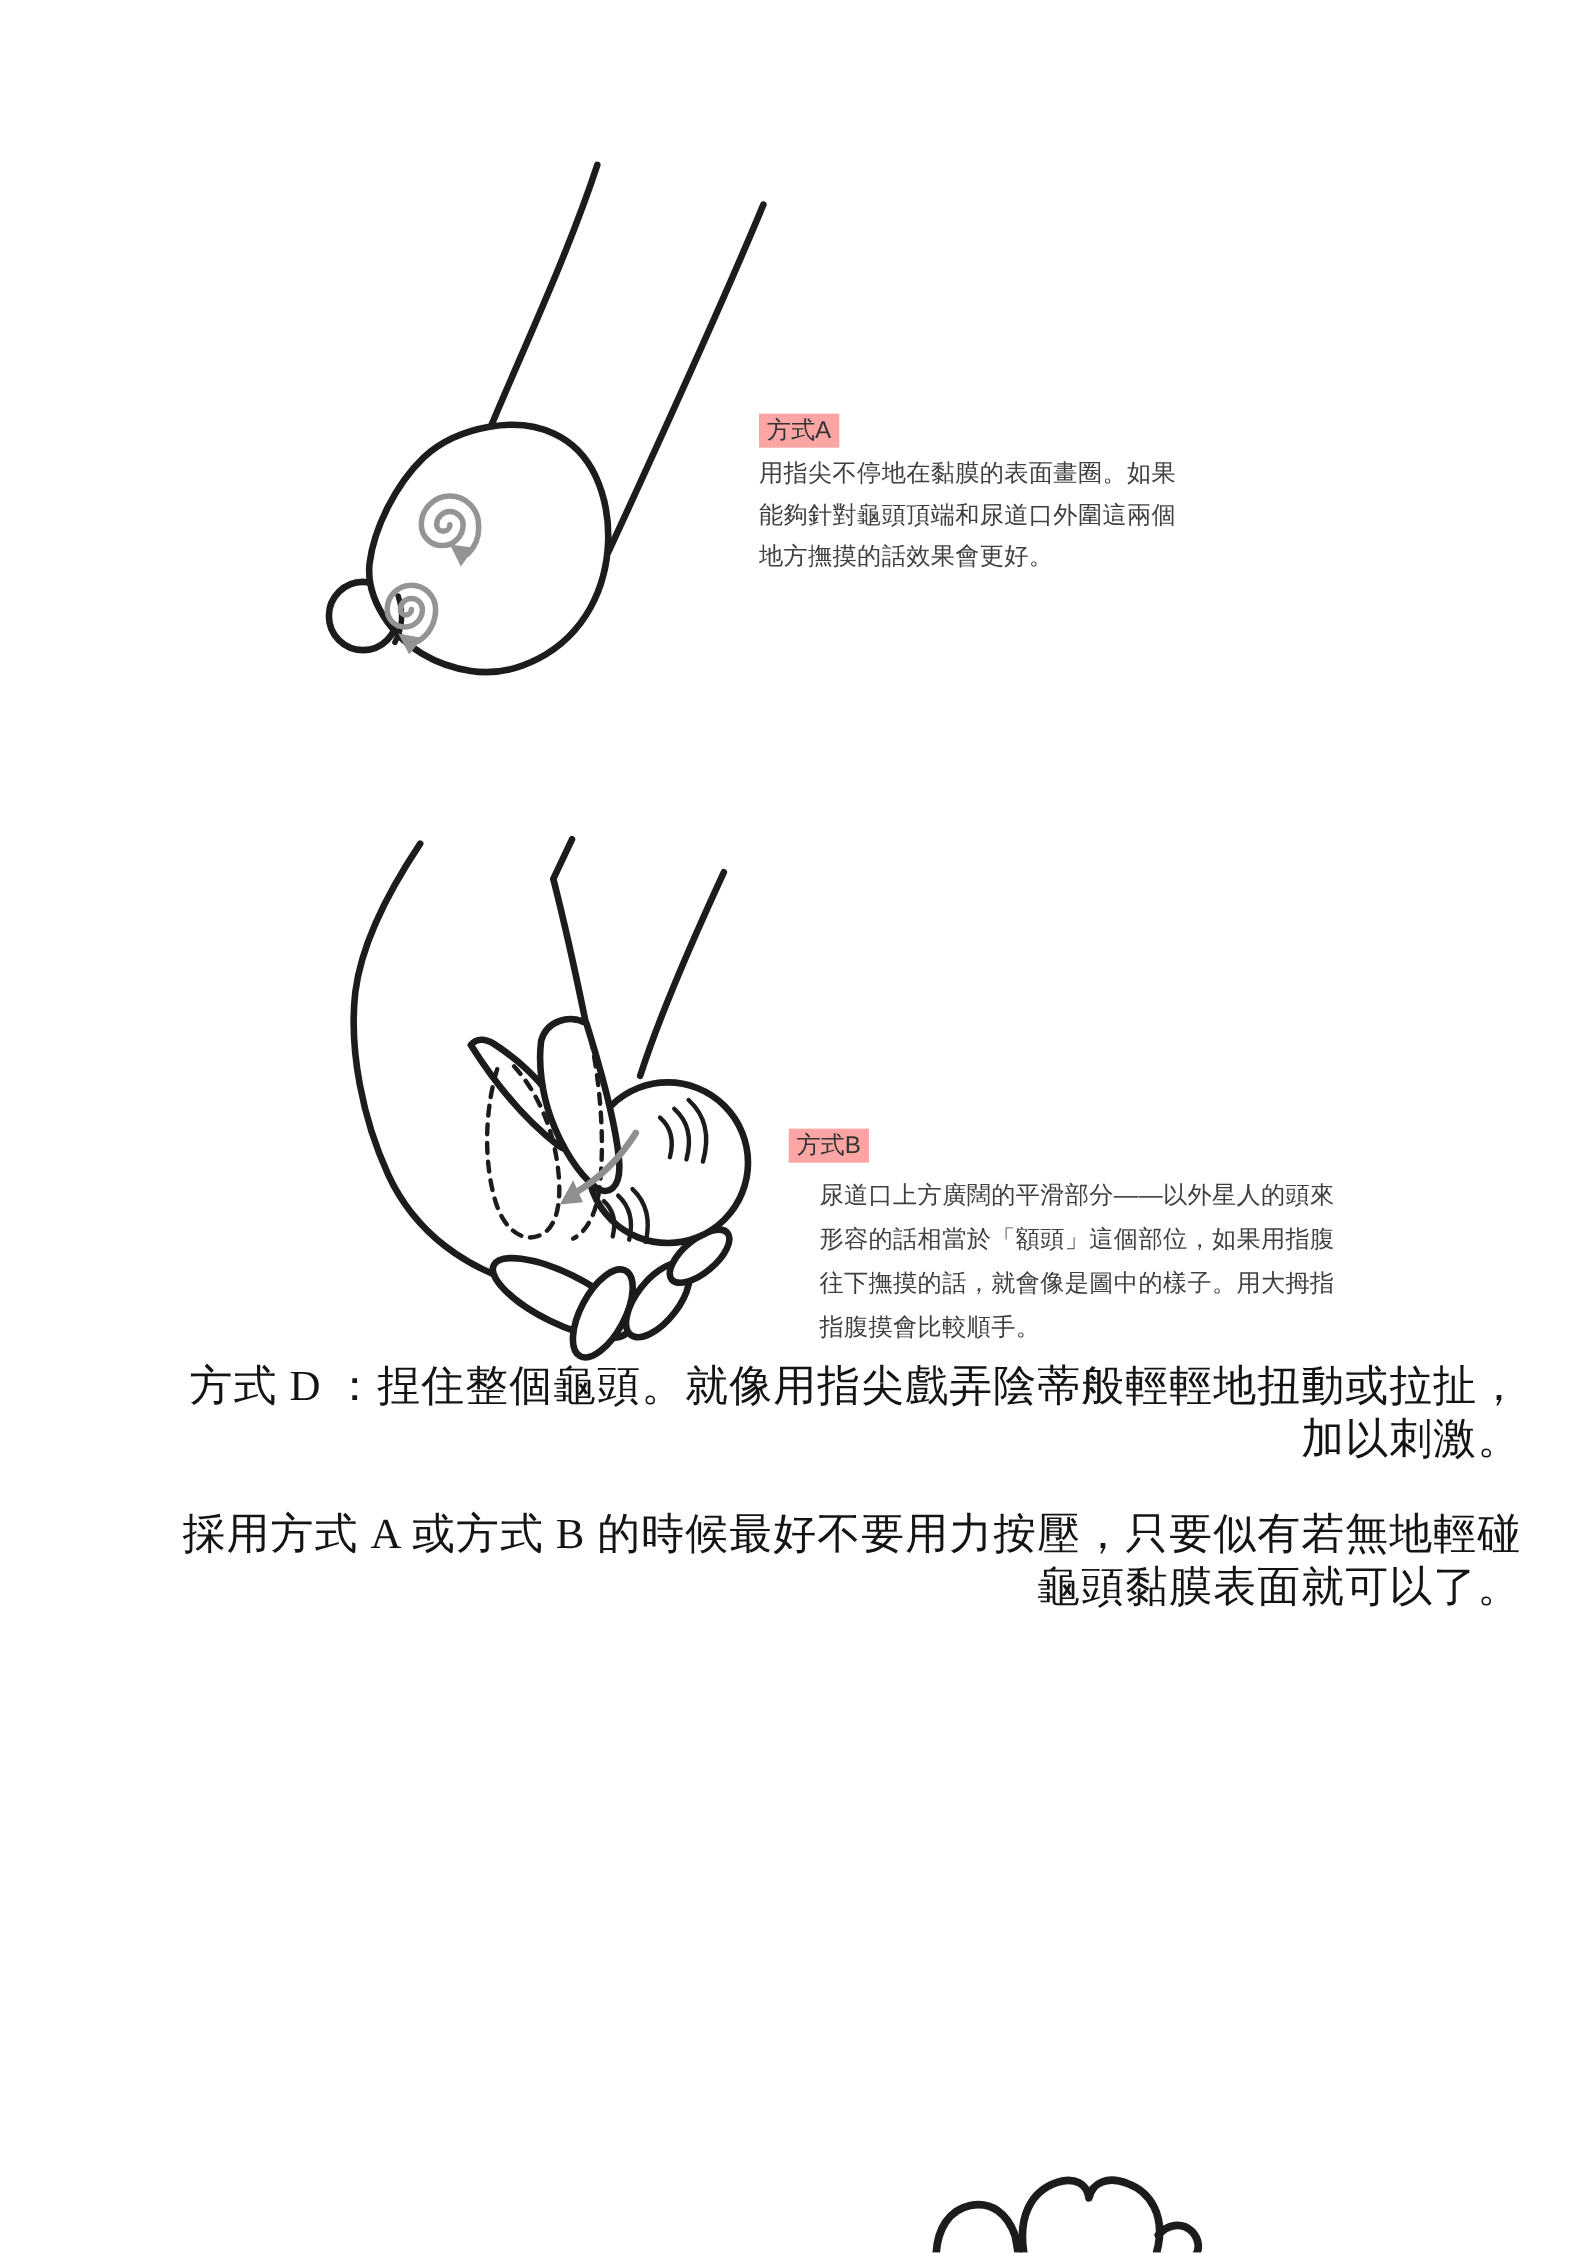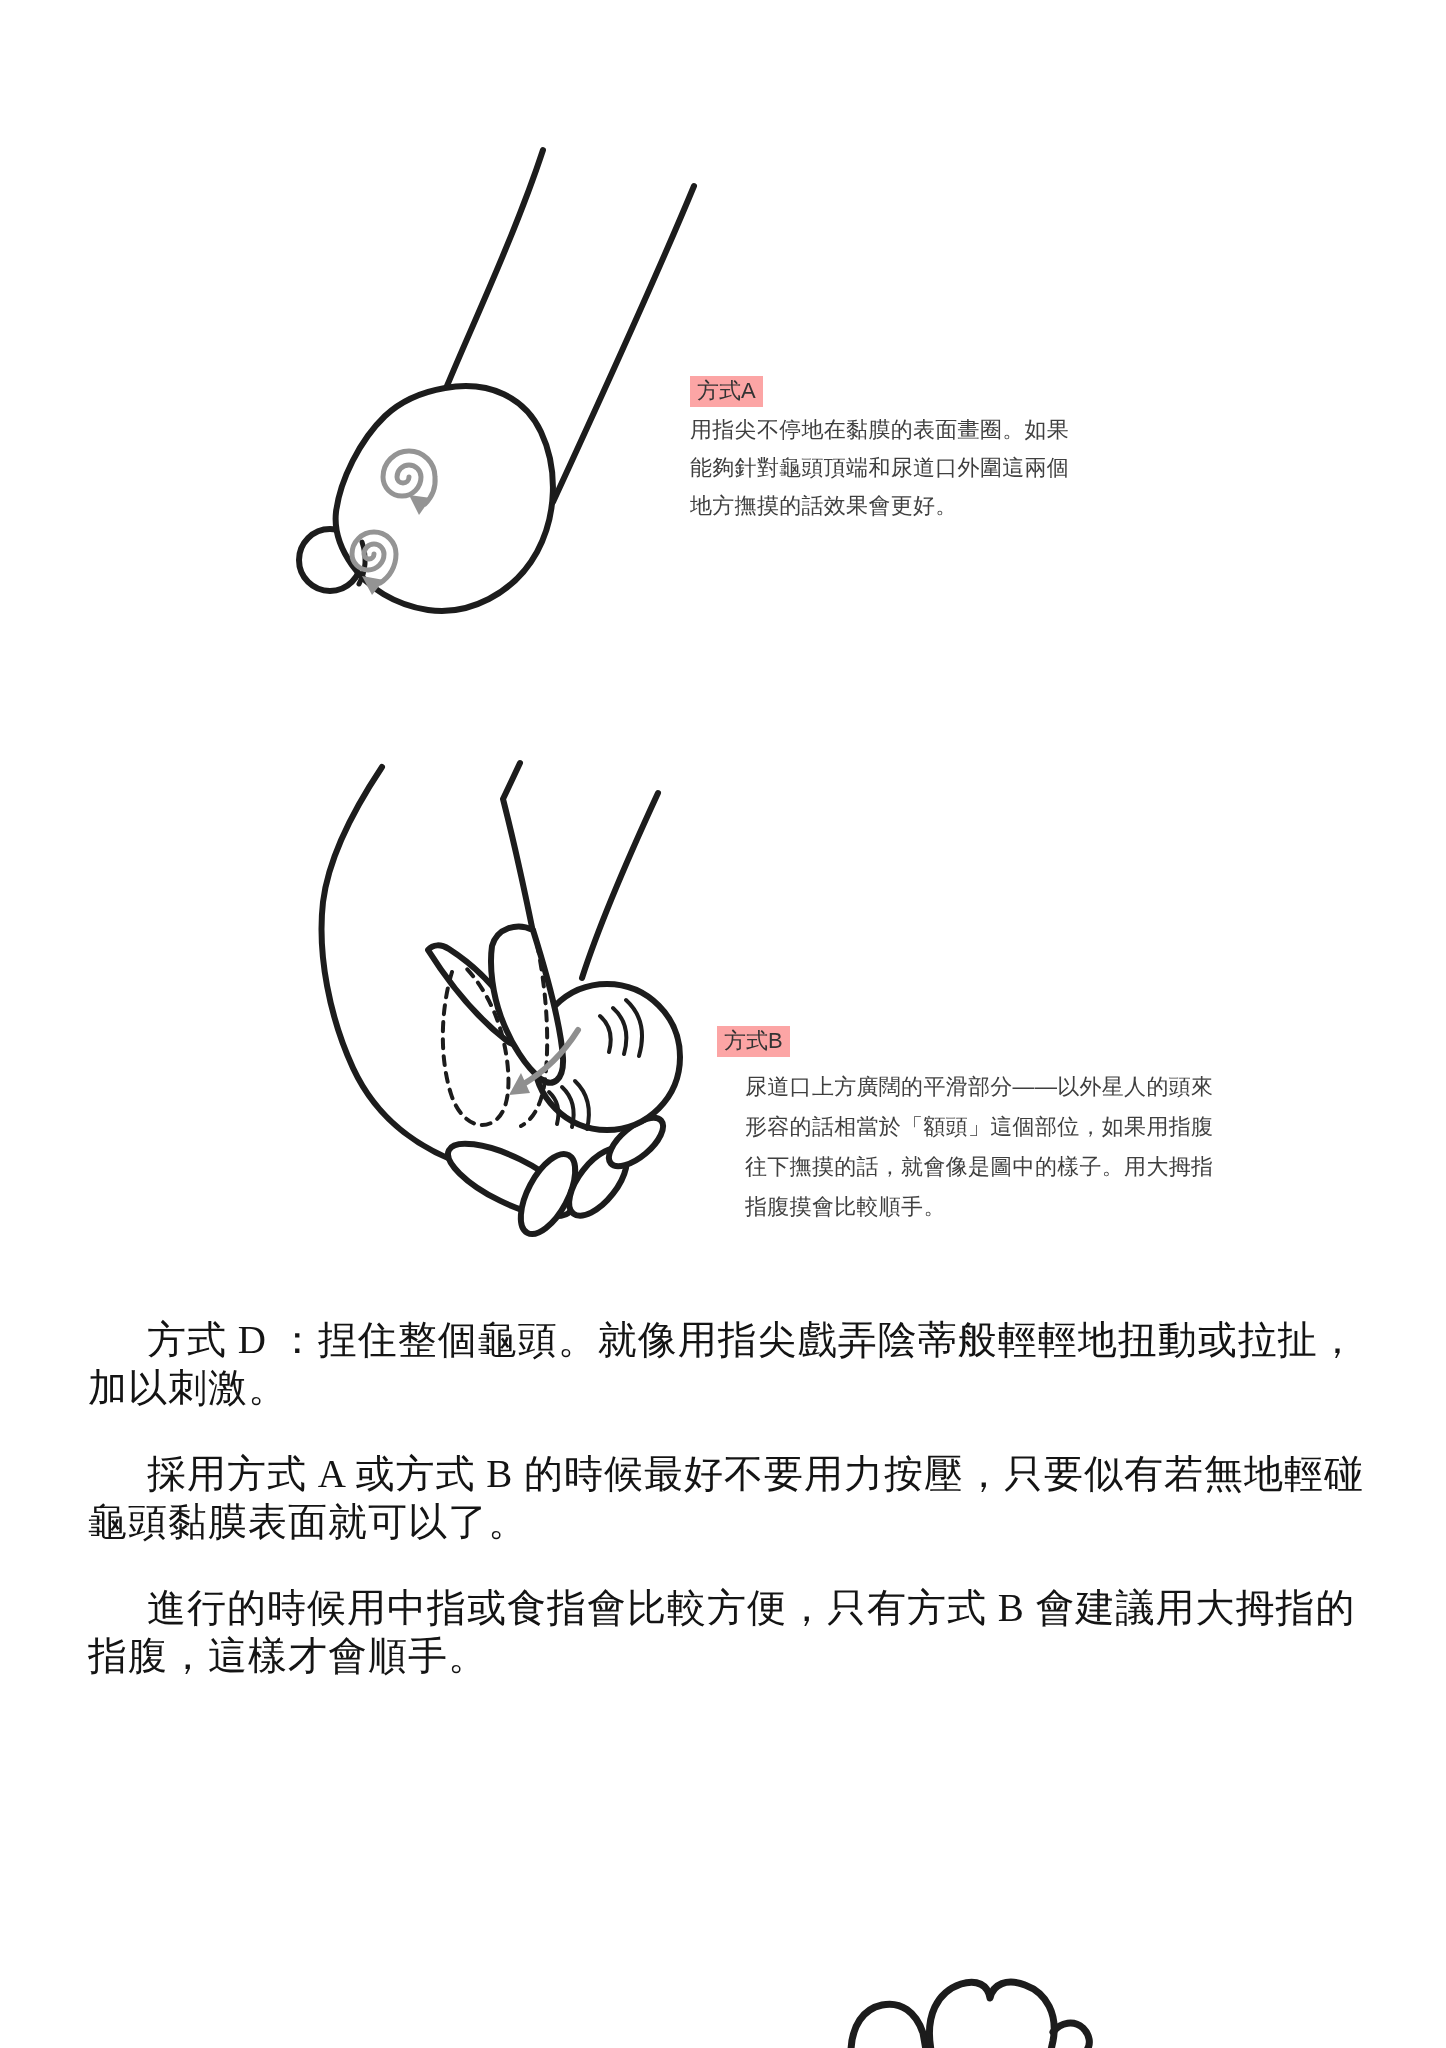--- a/index.html
+++ b/index.html
@@ -28,23 +28,24 @@
   .caption .cap-text{
     white-space:pre-line;
     font-size:22px;
     letter-spacing:0.3px;
   }
   #caption-a .cap-text{width:392px;line-height:38px;margin-top:4px;}
   #caption-b .cap-text{width:530px;line-height:40px;margin-top:10px;margin-left:28px;}
   .body-text{
     position:absolute;
     left:88px;
-    top:1316px;
+    top:1237px;
     width:1295px;
     color:#141414;
+    text-align:right;
   }
   .body-text p{
     margin:0 0 38px 0;
     font-size:39px;
     letter-spacing:1px;
     line-height:48px;
     text-indent:59px;
     white-space:pre-line;
   }
 </style>
@@ -134,22 +135,20 @@
 形容的話相當於「額頭」這個部位，如果用指腹
 往下撫摸的話，就會像是圖中的樣子。用大拇指
 指腹摸會比較順手。</div>
   </div>
 
   <div class="body-text">
     <p>方式 D ：捏住整個龜頭。就像用指尖戲弄陰蒂般輕輕地扭動或拉扯，
 加以刺激。</p>
     <p>採用方式 A 或方式 B 的時候最好不要用力按壓，只要似有若無地輕碰
 龜頭黏膜表面就可以了。</p>
-    <p>進行的時候用中指或食指會比較方便，只有方式 B 會建議用大拇指的
-指腹，這樣才會順手。</p>
   </div>
 
   <svg class="fig" style="left:700px;top:1960px;" width="446" height="88" viewBox="700 1960 446 88">
     <g stroke="#1c1c1c" stroke-width="7" fill="none" stroke-linecap="round" stroke-linejoin="round">
       <path d="M 851,2050 C 852,2026 863,2009 882,2005 C 901,2001 916,2012 923,2033 L 926,2050"></path>
       <path d="M 931,2050 C 925,2016 937,1992 961,1984
            C 977,1979 988,1985 990,1998
            C 993,1984 1007,1978 1025,1985
            C 1047,1993 1058,2015 1053,2041 L 1051,2050"></path>
       <path d="M 1053,2032 C 1061,2022 1074,2020 1083,2028 C 1090,2035 1091,2044 1087,2050"></path>

